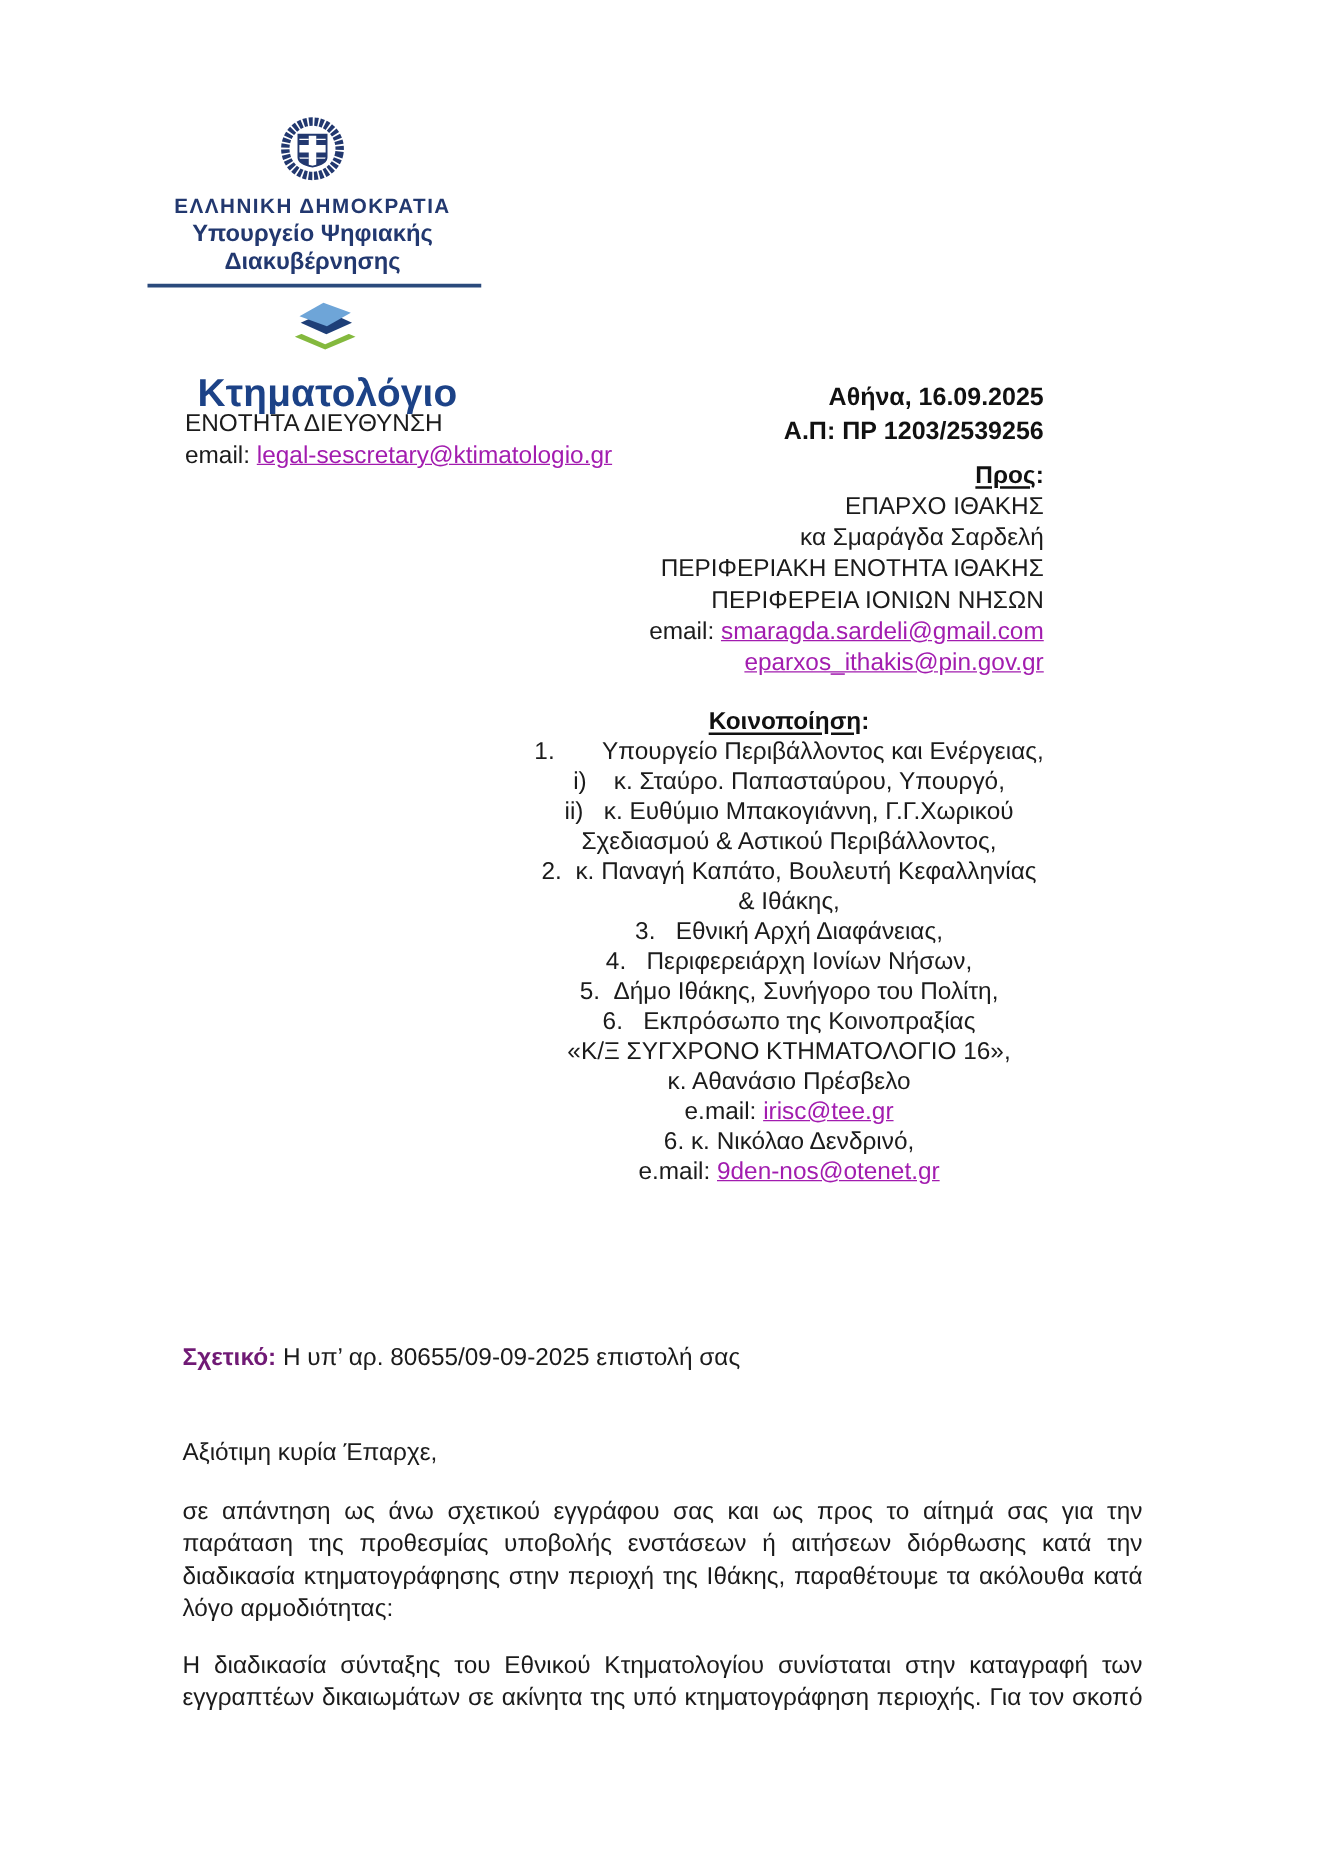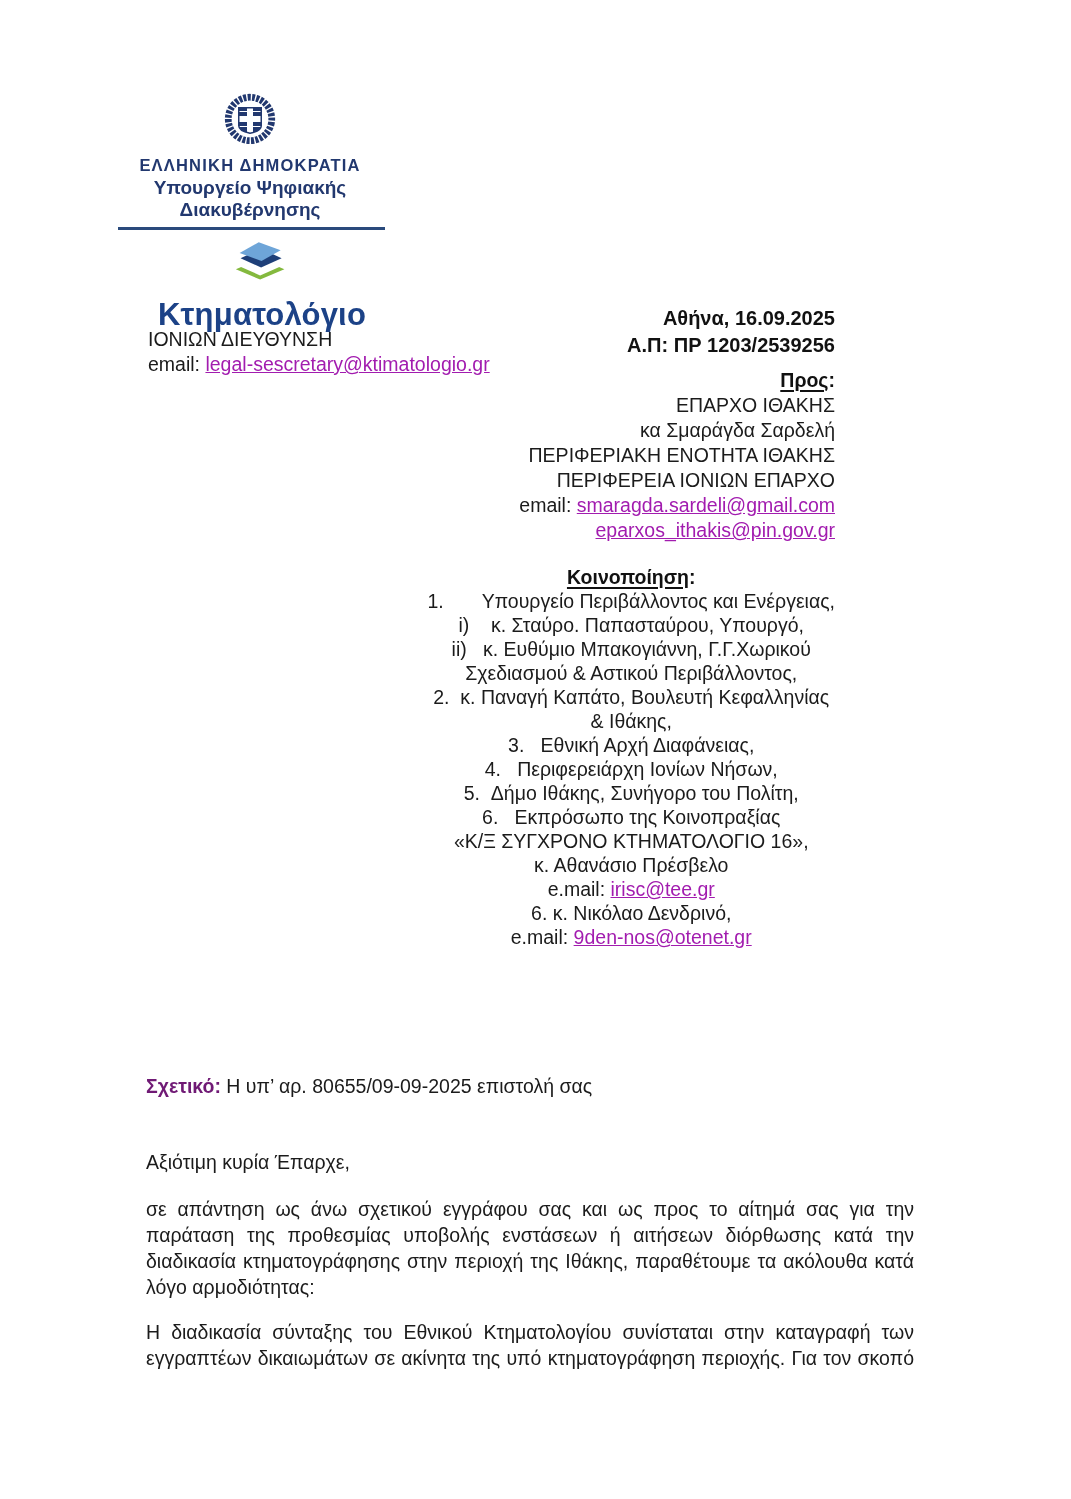--- a/index.html
+++ b/index.html
@@ -80,35 +80,35 @@
       <div class="brand">Κτηματολόγιο</div>
     </div>
   </div>
 
   <div class="date-block">
     <div>Αθήνα, 16.09.2025</div>
     <div>Α.Π: ΠΡ 1203/2539256</div>
   </div>
 
   <div class="sender-block">
-    <div>ΙΟΝΙΩΝ ΔΙΕΥΘΥΝΣΗ</div>
+    <div>ΕΝΟΤΗΤΑ ΔΙΕΥΘΥΝΣΗ</div>
     <div class="line">
       <span>email: </span><a class="lnk" href="#">legal-sescretary@ktimatologio.gr</a>
     </div>
   </div>
 
   <div class="to-block">
     <div class="blk-hdr">
       <span class="u">Προς</span><span>:</span>
     </div>
     <div id="to-lines">
         <div class="line"><span>ΕΠΑΡΧΟ ΙΘΑΚΗΣ</span></div>
         <div class="line"><span>κα Σμαράγδα Σαρδελή</span></div>
         <div class="line"><span>ΠΕΡΙΦΕΡΙΑΚΗ ΕΝΟΤΗΤΑ ΙΘΑΚΗΣ</span></div>
-        <div class="line"><span>ΠΕΡΙΦΕΡΕΙΑ ΙΟΝΙΩΝ ΕΠΑΡΧΟ</span></div>
+        <div class="line"><span>ΠΕΡΙΦΕΡΕΙΑ ΙΟΝΙΩΝ ΝΗΣΩΝ</span></div>
         <div class="line"><span>email: </span><a class="lnk" href="#">smaragda.sardeli@gmail.com</a></div>
         <div class="line"><a class="lnk" href="#">eparxos_ithakis@pin.gov.gr</a></div>
       </div>
   </div>
 
   <div class="cc-block">
     <div class="blk-hdr">
       <span class="u">Κοινοποίηση</span><span>:</span>
     </div>
     <div id="cc-lines">

